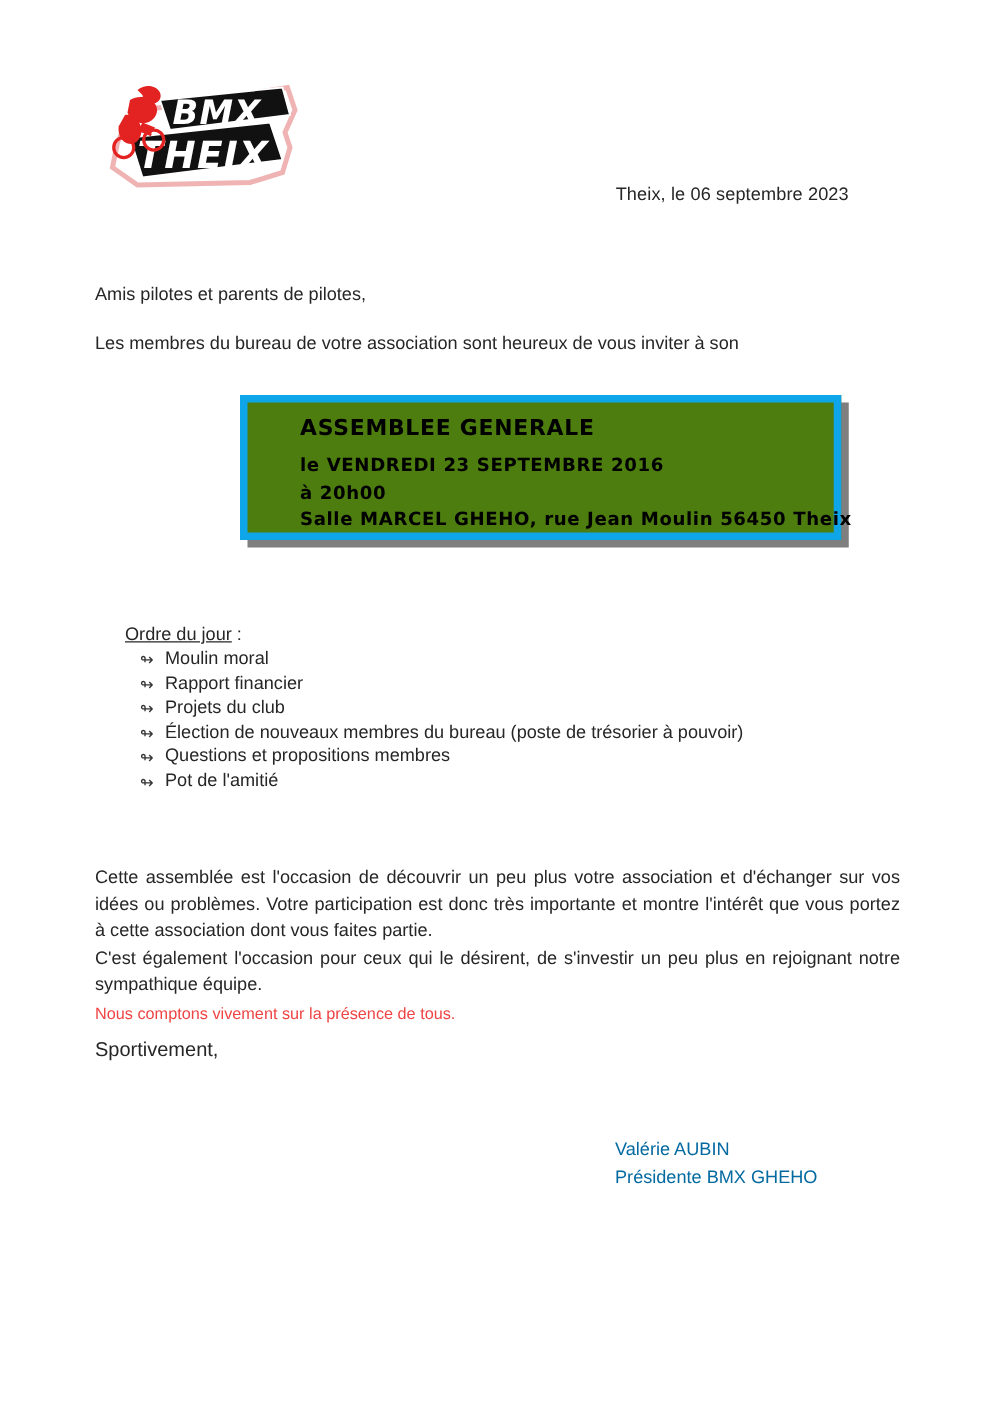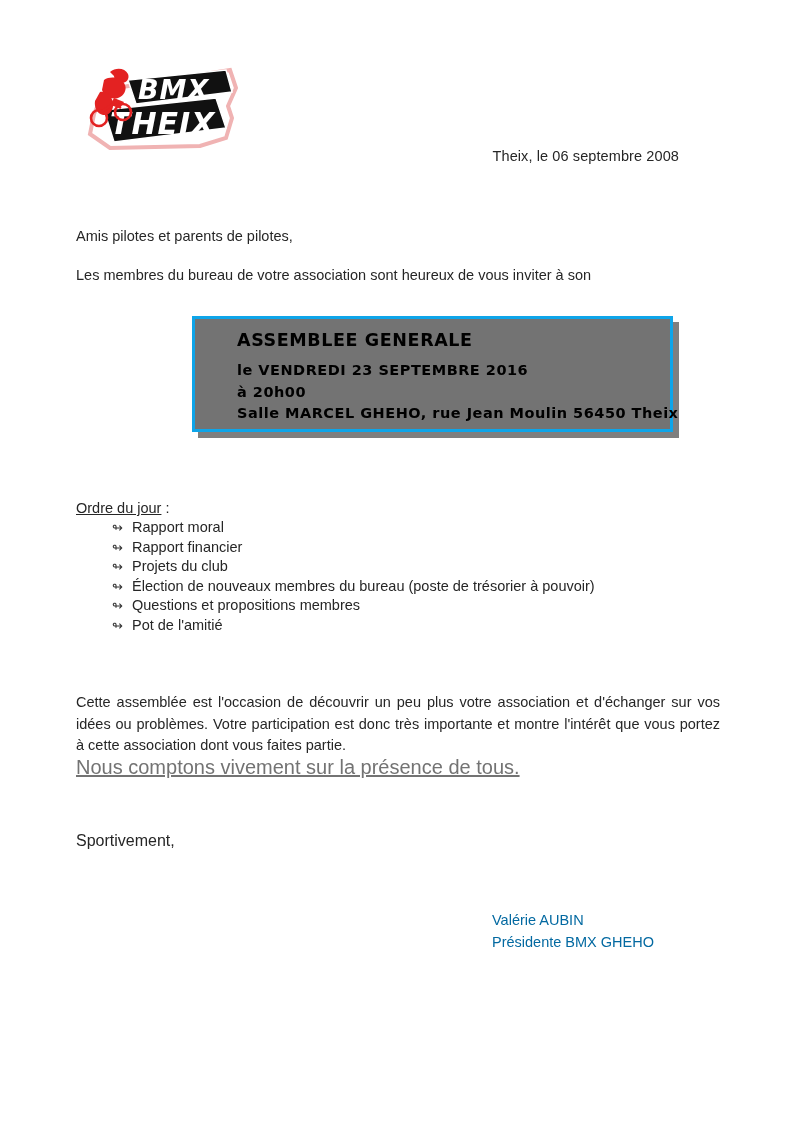--- a/index.html
+++ b/index.html
@@ -74,22 +74,22 @@
     width: 100%;
     height: 100%;
     background: #7f7f7f;
   }
   .callout {
     position: absolute;
     left: 0;
     top: 0;
     width: 100%;
     height: 100%;
-    background: #737373;
-    border: 3px solid #0ea5e9;
+    background: #4d7c0f;
+    border: 6px solid #0ea5e9;
     box-sizing: border-box;
     padding: 11px 0 0 42px;
   }
   .callout-title {
     font-family: "DejaVu Sans", sans-serif;
     font-weight: bold;
     font-size: 17.5px;
     letter-spacing: 0.6px;
     color: #000000;
     margin-bottom: 10px;
@@ -105,21 +105,21 @@
   }
 
   
   .agenda-heading {
     position: absolute;
     left: 76px;
     top: 500px;
     font-size: 14.5px;
     color: #262626;
   }
-  .agenda-heading .u { text-decoration: underline; }
+  .agenda-heading .u { text-decoration: underline; margin-left: 24px; }
 
   .agenda-list {
     position: absolute;
     left: 112px;
     top: 518px;
     margin: 0;
     padding: 0;
     list-style: none;
   }
   .agenda-list li {
@@ -148,25 +148,24 @@
   }
   .para-justified {
     font-size: 14.5px;
     color: #262626;
     text-align: justify;
     text-align-last: left;
     line-height: 21.5px;
     margin: 0;
   }
   .para-plain {
-    font-size: 20px;
-    color: #737373;
+    font-size: 13px;
+    color: #ef4444;
     line-height: 21.5px;
     margin: 0;
-    text-decoration: underline;
   }
 
   .closing {
     position: absolute;
     left: 76px;
     top: 832px;
     font-size: 16px;
     color: #262626;
   }
 
@@ -209,21 +208,21 @@
         <path d="M24 22 C30 18 40 19 44 25 C48 31 44 38 38 40 C31 42 24 38 22 32 Z"></path>
         <path d="M20 34 C26 33 32 38 33 45 C34 52 29 58 23 57 C17 56 14 49 15 43 Z"></path>
         <path d="M34 40 L44 44 L40 50 L30 47 Z"></path>
         <circle cx="19" cy="60" r="8" fill="none" stroke="#e32222" stroke-width="2.6"></circle>
         <circle cx="43" cy="54" r="8" fill="none" stroke="#e32222" stroke-width="2.6"></circle>
         <path d="M21 54 L33 46 L41 50" fill="none" stroke="#e32222" stroke-width="2.4"></path>
       </g>
     </svg>
   </div>
 
-  <div class="date-line">Theix, le 06 septembre 2008</div>
+  <div class="date-line">Theix, le 06 septembre 2023</div>
 
   <div class="greeting">Amis pilotes et parents de pilotes,</div>
   <div class="intro">Les membres du bureau de votre association sont heureux de vous inviter à son</div>
 
   <div class="callout-wrap">
     <div class="callout-shadow"></div>
     <div class="callout">
       <div class="callout-title">ASSEMBLEE GENERALE</div>
       <div class="callout-line">le VENDREDI 23 SEPTEMBRE 2016</div>
       <div class="callout-line">à 20h00</div>
@@ -231,21 +230,21 @@
     </div>
   </div>
 
   <div class="agenda-heading">
     <span class="u">Ordre du jour</span><span> :</span>
   </div>
 
   <ul class="agenda-list">
     <li>
       <span class="bullet-icon">↬</span>
-      <span>Rapport moral</span>
+      <span>Moulin moral</span>
     </li>
     <li>
       <span class="bullet-icon">↬</span>
       <span>Rapport financier</span>
     </li>
     <li>
       <span class="bullet-icon">↬</span>
       <span>Projets du club</span>
     </li>
     <li>
@@ -257,20 +256,21 @@
       <span>Questions et propositions membres</span>
     </li>
     <li>
       <span class="bullet-icon">↬</span>
       <span>Pot de l'amitié</span>
     </li>
   </ul>
 
   <div class="body-block">
     <p class="para-justified">Cette assemblée est l'occasion de découvrir un peu plus votre association et d'échanger sur vos idées ou problèmes. Votre participation est donc très importante et montre l'intérêt que vous portez à cette association dont vous faites partie.</p>
+    <p class="para-justified">C'est également l'occasion pour ceux qui le désirent, de s'investir un peu plus en rejoignant notre sympathique équipe.</p>
     <p class="para-plain">Nous comptons vivement sur la présence de tous.</p>
   </div>
 
   <div class="closing">Sportivement,</div>
 
   <div class="signature">
     <div>Valérie AUBIN</div>
     <div>Présidente BMX GHEHO</div>
   </div>
 

